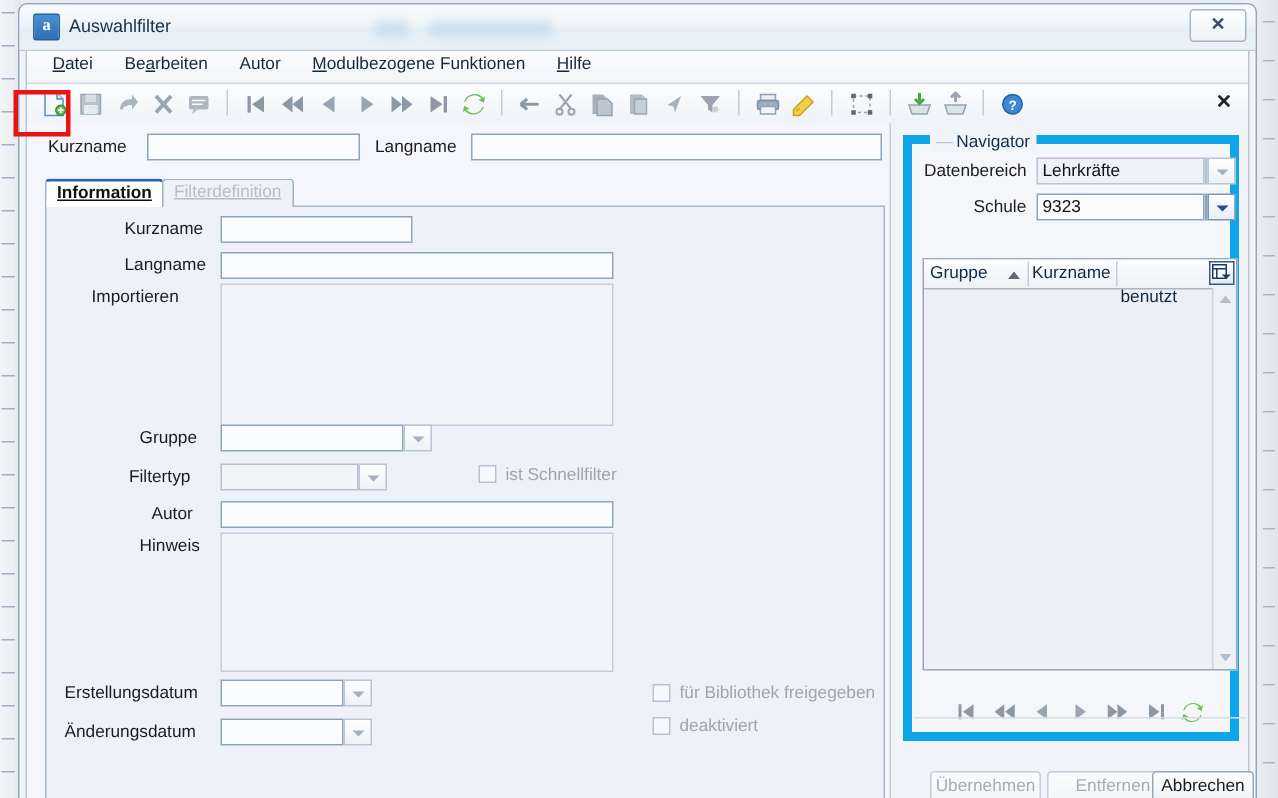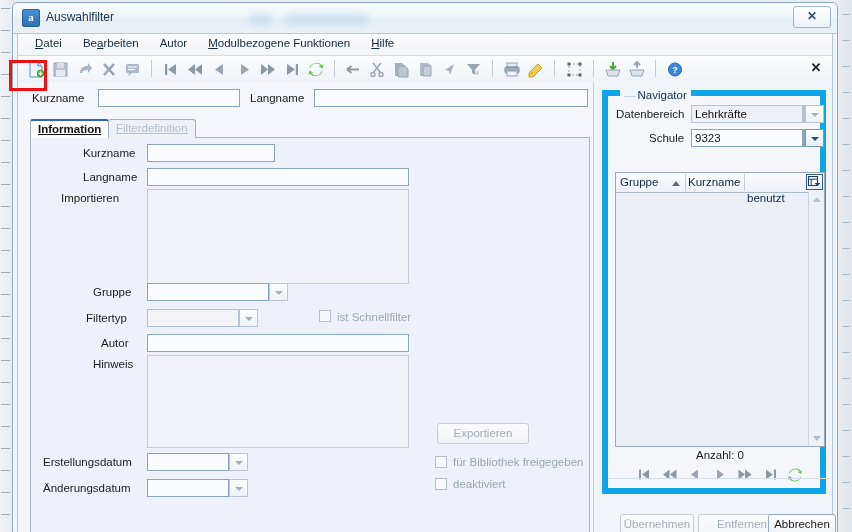--- a/index.html
+++ b/index.html
@@ -588,21 +588,20 @@
             <span class="lbl" style="left:12px; top:318px;">Erstellungsdatum</span>
             <span class="combo" style="left:116px; top:315px; width:82px;">
                 <span class="arrow"></span>
               </span>
 
             <span class="lbl" style="left:12px; top:344px;">Änderungsdatum</span>
             <span class="combo" style="left:116px; top:341px; width:82px;">
                 <span class="arrow"></span>
               </span>
 
-            <div class="btn dis" style="left:406px; top:285px; width:92px;">Exportieren</div>
 
             <span class="cb" style="left:404px; top:318px;"></span>
             <span class="cb-lbl" style="left:422px; top:318px;">für Bibliothek freigegeben</span>
 
             <span class="cb" style="left:404px; top:340px;"></span>
             <span class="cb-lbl" style="left:422px; top:340px;">deaktiviert</span>
           </div>
         </div>
 
         <div class="right-pane">
@@ -636,21 +635,20 @@
                     <path d="M6.5 7l3 3 3-3z" fill="#1b3b63"></path>
                   </svg>
                 </span>
               </div>
               <div class="vscroll">
                 <span class="vs-arrow vs-up" style="top:0;"></span>
                 <span class="vs-arrow vs-dn" style="bottom:0;"></span>
               </div>
             </div>
 
-            <div class="count-lbl">Anzahl: 0</div>
 
             <div class="navbtns">
               <span class="nb"><svg width="18" height="16" viewBox="0 0 18 16" style="margin-top:2px">
                     <rect x="3" y="2.5" width="2" height="10" fill="#8d98a5"></rect>
                     <path d="M13 2.5v10l-7-5z" fill="#8d98a5"></path>
                   </svg></span>
               <span class="nb"><svg width="18" height="16" viewBox="0 0 18 16" style="margin-top:2px">
                     <path d="M8.5 2.5v10L2 7.5z" fill="#8d98a5"></path>
                     <path d="M15.5 2.5v10L9 7.5z" fill="#8d98a5"></path>
                   </svg></span>

